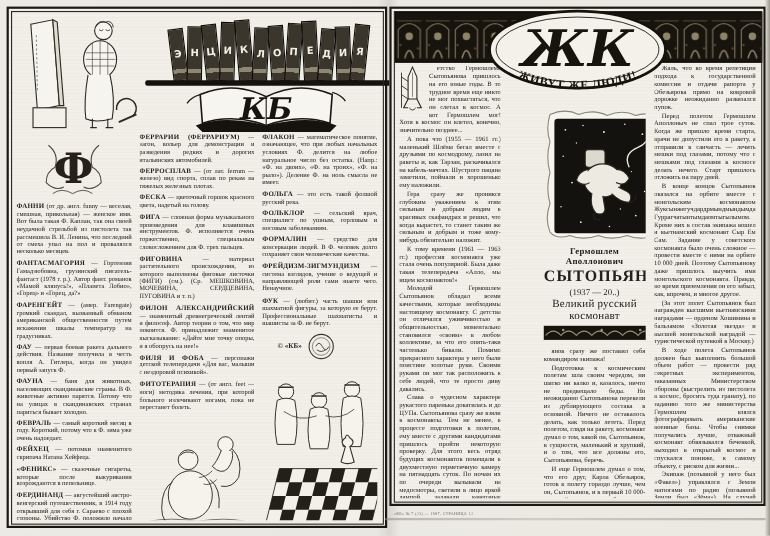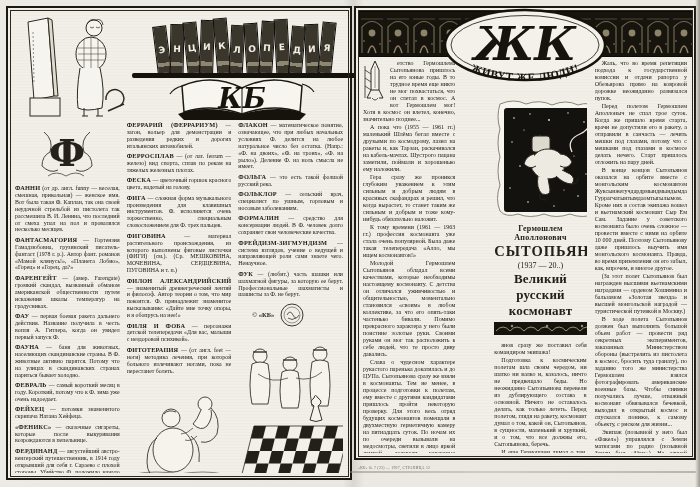--- a/index.html
+++ b/index.html
@@ -39,21 +39,21 @@
   .monogram{font-family:"DejaVu Serif",serif;font-style:italic;font-weight:bold;font-size:46px;fill:#17140e;}
   .tagline{font-family:"Liberation Serif",serif;font-weight:bold;font-size:11px;fill:#17140e;letter-spacing:.5px;}
   .rp-cols{position:absolute;left:7px;right:7px;top:52px;bottom:5px;display:flex;gap:8px;}
   .rp-col{flex:1 1 0;overflow:hidden;position:relative;}
   .para{margin:0 0 1px 0;text-align:justify;font-size:6px;line-height:7px;text-indent:7px;}
   .rp-col2{padding-top:34px;box-sizing:border-box;margin-left:31px;}
   .caption{text-align:center;margin-top:2px;}
   .cap-name{font-weight:bold;font-size:8px;letter-spacing:.3px;}
   .cap-surname{font-weight:bold;font-size:14.5px;letter-spacing:1px;margin-top:1px;}
   .cap-years{font-size:8px;margin-top:1px;}
-  .cap-sub{font-weight:bold;font-size:13px;margin-top:1px;letter-spacing:.2px;}
+  .cap-sub{font-weight:normal;font-size:10px;margin-top:1px;letter-spacing:.2px;}
   .orn-band{height:13px;margin:3px 0 3px 0;}
   .rocket-cap{float:left;margin:0 3px 1px 0;}
   .rp-footer{position:absolute;left:358px;top:466px;font-size:6px;color:#6f6b60;
     transform:scale(.62);transform-origin:left top;letter-spacing:.5px;white-space:nowrap;}
   .scan-streak{position:absolute;left:350px;top:471px;width:346px;height:2px;
     background:linear-gradient(90deg,#8f8b80,#b9b5aa 40%,#8f8b80);opacity:.55;border-radius:1px;}
 </style>
 </head>
 <body>
 

